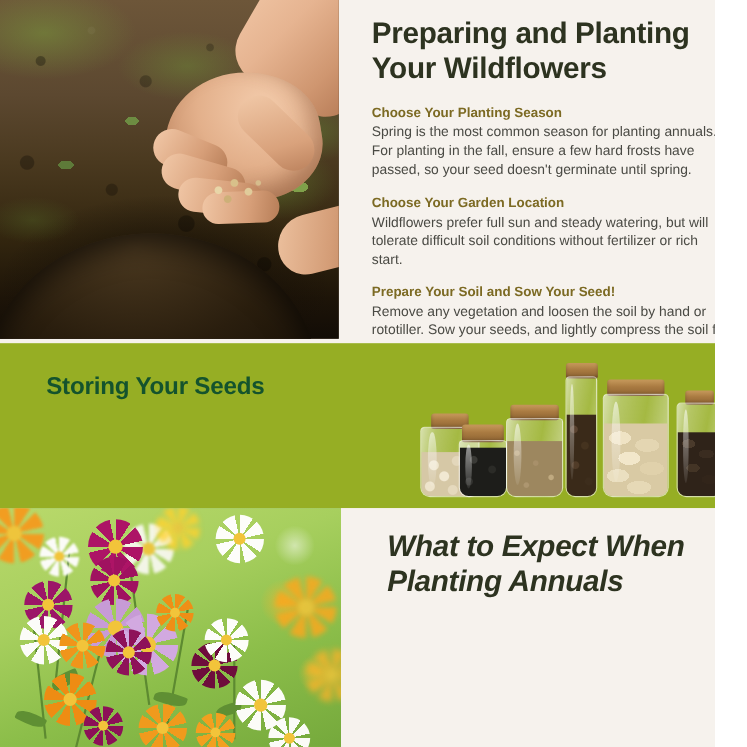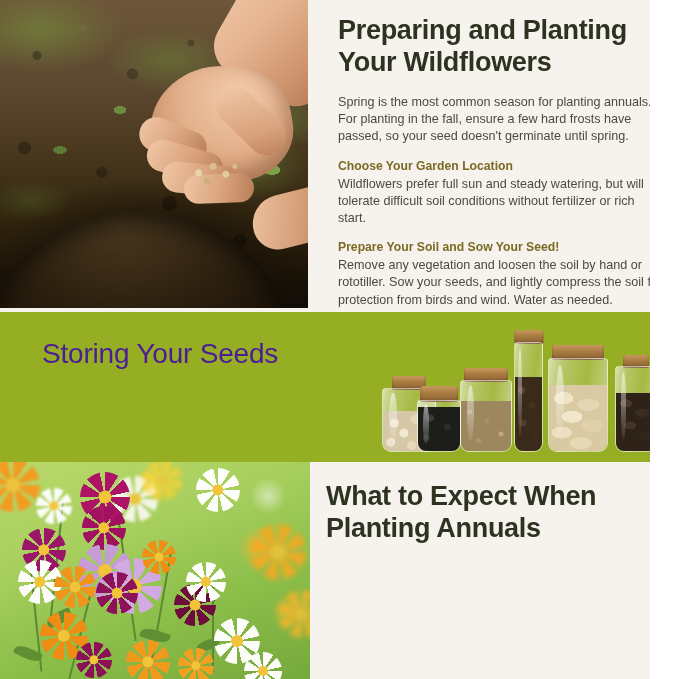--- a/index.html
+++ b/index.html
@@ -152,23 +152,23 @@
     width: 679px; height: 150px;
     background: #96ae24;
   }
   .green-text {
     position: absolute;
     left: 42px; top: 26px;
     width: 290px;
   }
   .h2-green {
     margin: 0 0 12px 0;
-    color: #4c1d95;
-    font-size: 28px;
-    font-weight: normal;
+    color: #14532d;
+    font-size: 22px;
+    font-weight: bold;
     letter-spacing: -.2px;
   }
   .p-green {
     margin: 0;
     color: #ffffff;
     font-size: 12.4px;
     line-height: 17px;
   }
 
   
@@ -298,22 +298,23 @@
     background: #5d8a31;
     transform-origin: top center;
   }
   .leafy {
     position: absolute;
     background: #5f8f33;
     border-radius: 60% 10% 60% 10%;
   }
   .panel-bottom-text {
     position: absolute;
-    left: 326px; top: 18px;
+    left: 352px; top: 18px;
     width: 310px;
+    font-style: italic;
   }
 
   
   h1.heading {
     margin: 0 0 16px 0;
     color: #2d3320;
     font-size: 27px;
     line-height: 32px;
     font-weight: bold;
     letter-spacing: -.3px;
@@ -357,20 +358,21 @@
         <div class="thumb"></div>
         <div class="seeds-in-hand"></div>
       </div>
       <div class="hand2"></div>
     </div>
 
     <div class="panel-top-text">
       <h1 class="heading">Preparing and Planting Your Wildflowers</h1>
 
       <div class="block">
+        <p class="sub">Choose Your Planting Season</p>
         <p class="body">Spring is the most common season for planting annuals. For planting in the fall, ensure a few hard frosts have passed, so your seed doesn't germinate until spring.</p>
       </div>
 
       <div class="block">
         <p class="sub">Choose Your Garden Location</p>
         <p class="body">Wildflowers prefer full sun and steady watering, but will tolerate difficult soil conditions without fertilizer or rich start.</p>
       </div>
 
       <div class="block">
         <p class="sub">Prepare Your Soil and Sow Your Seed!</p>

